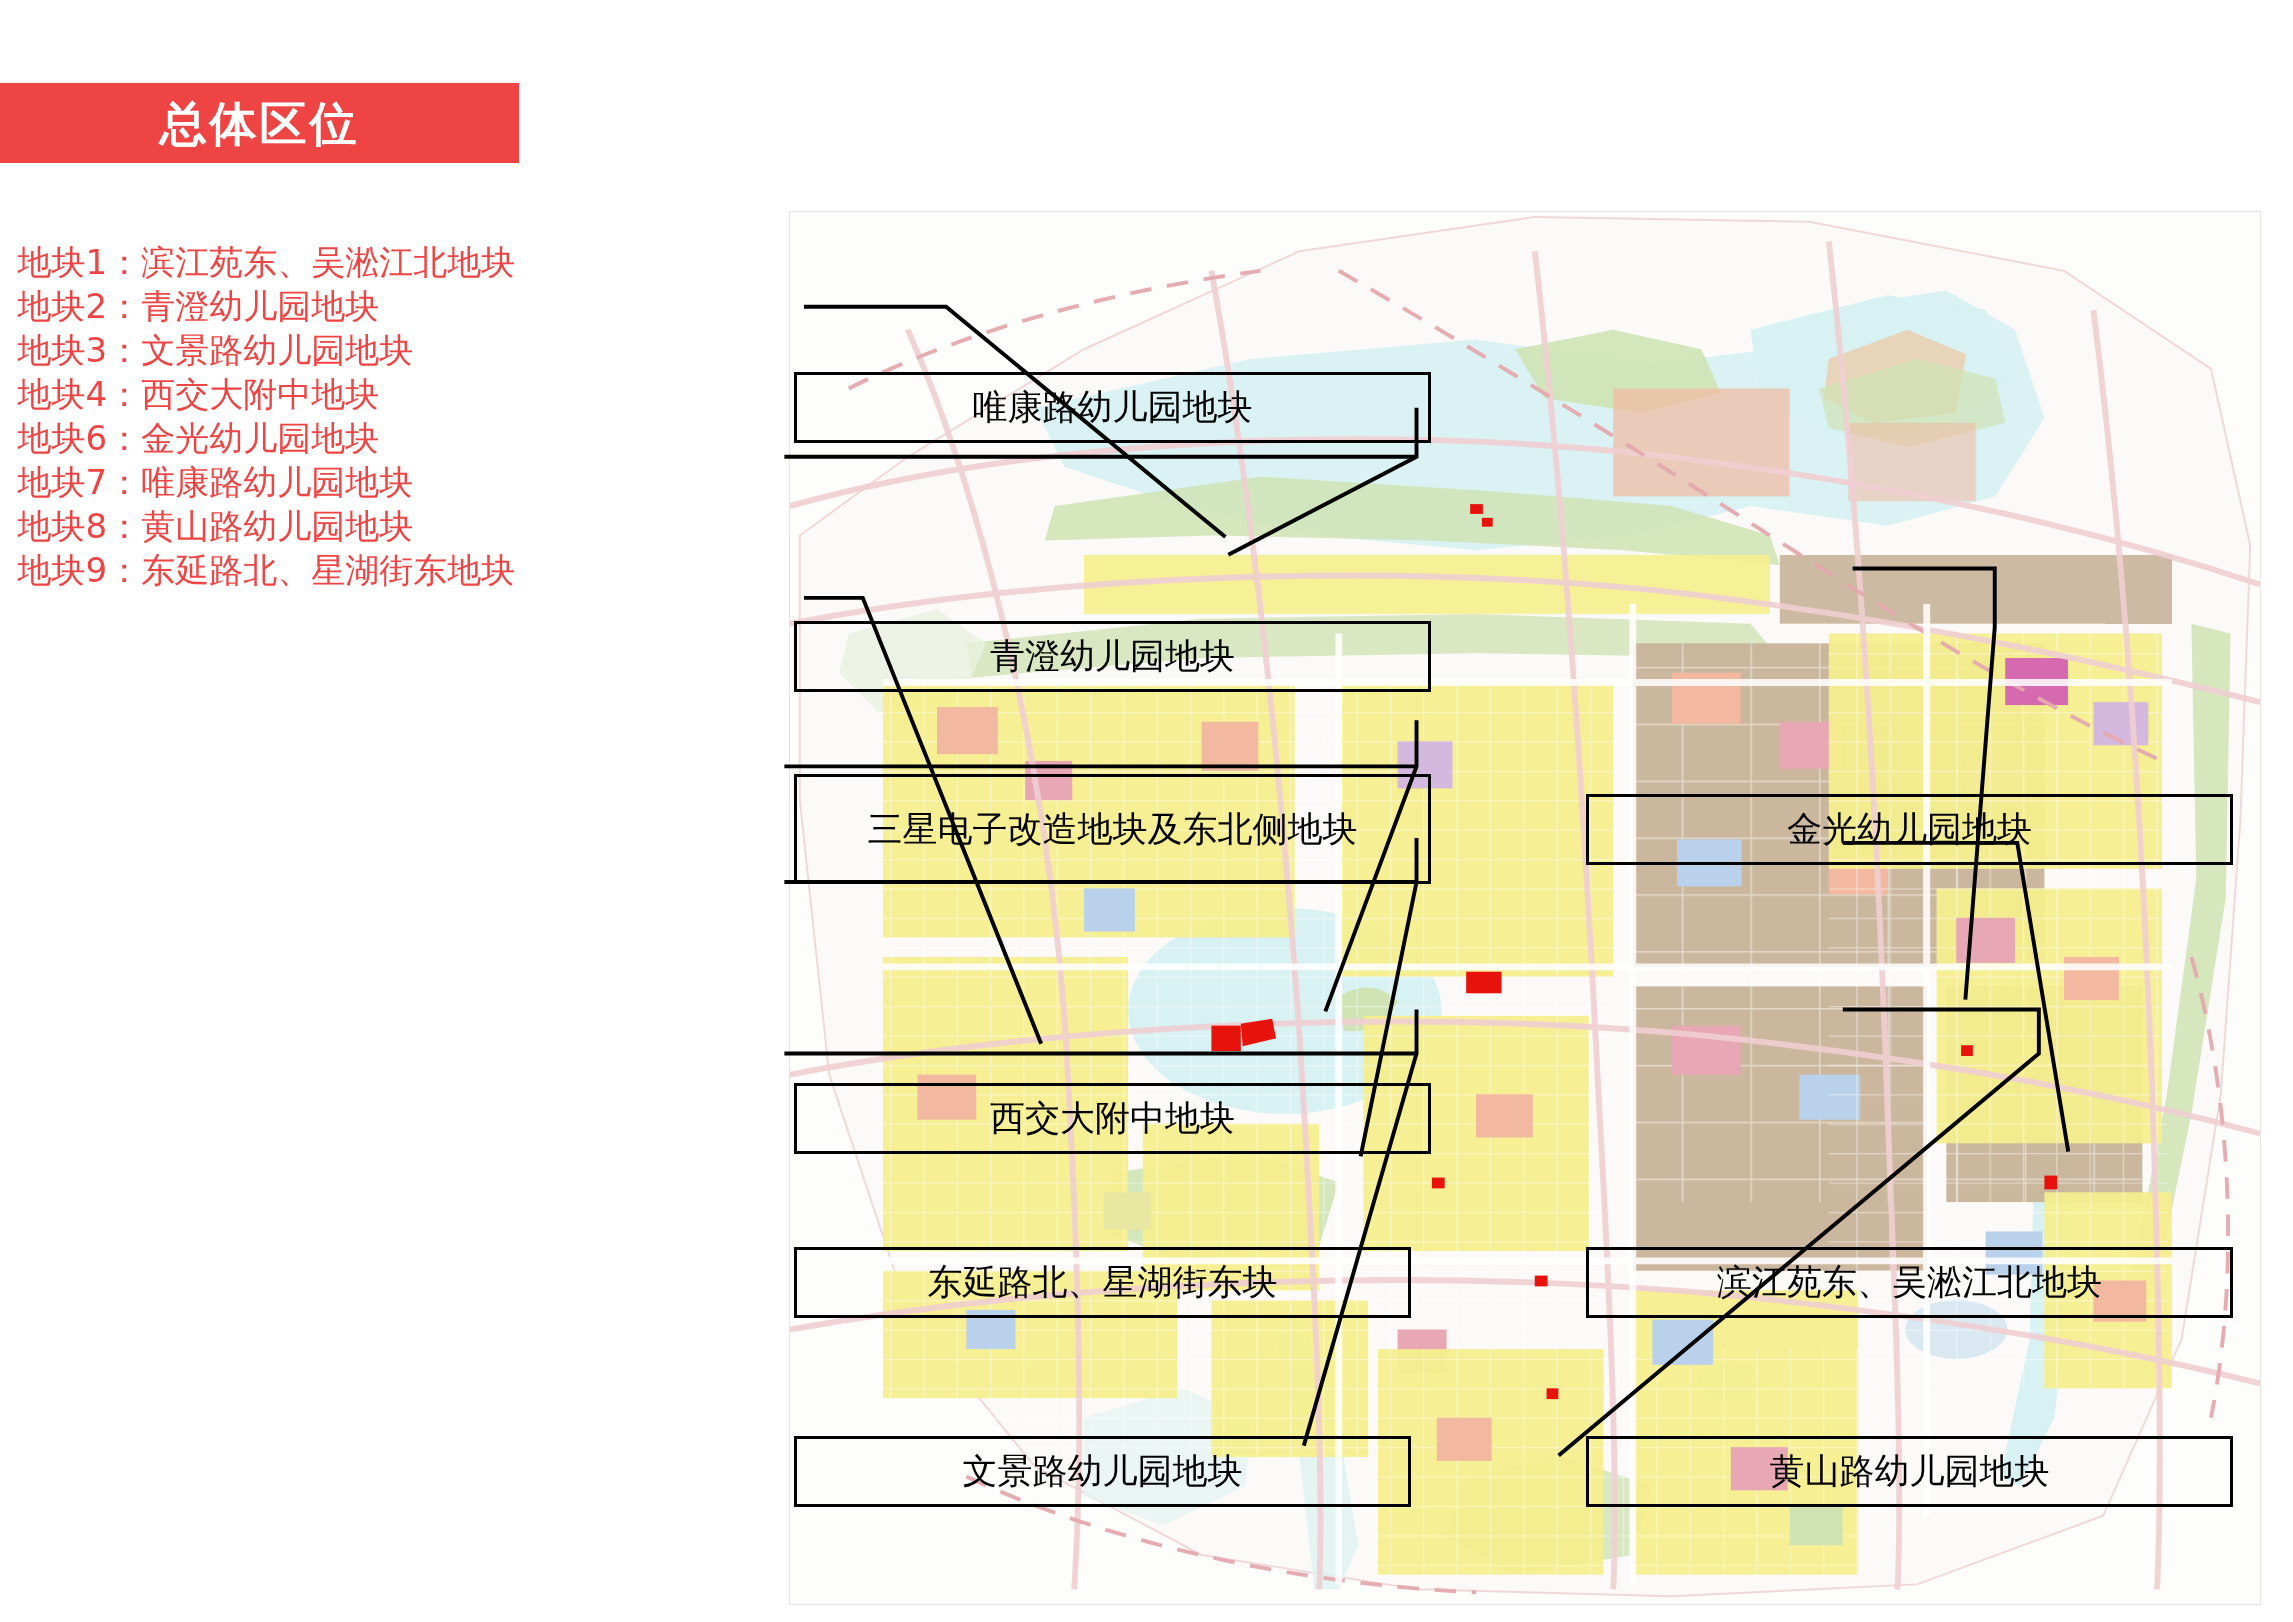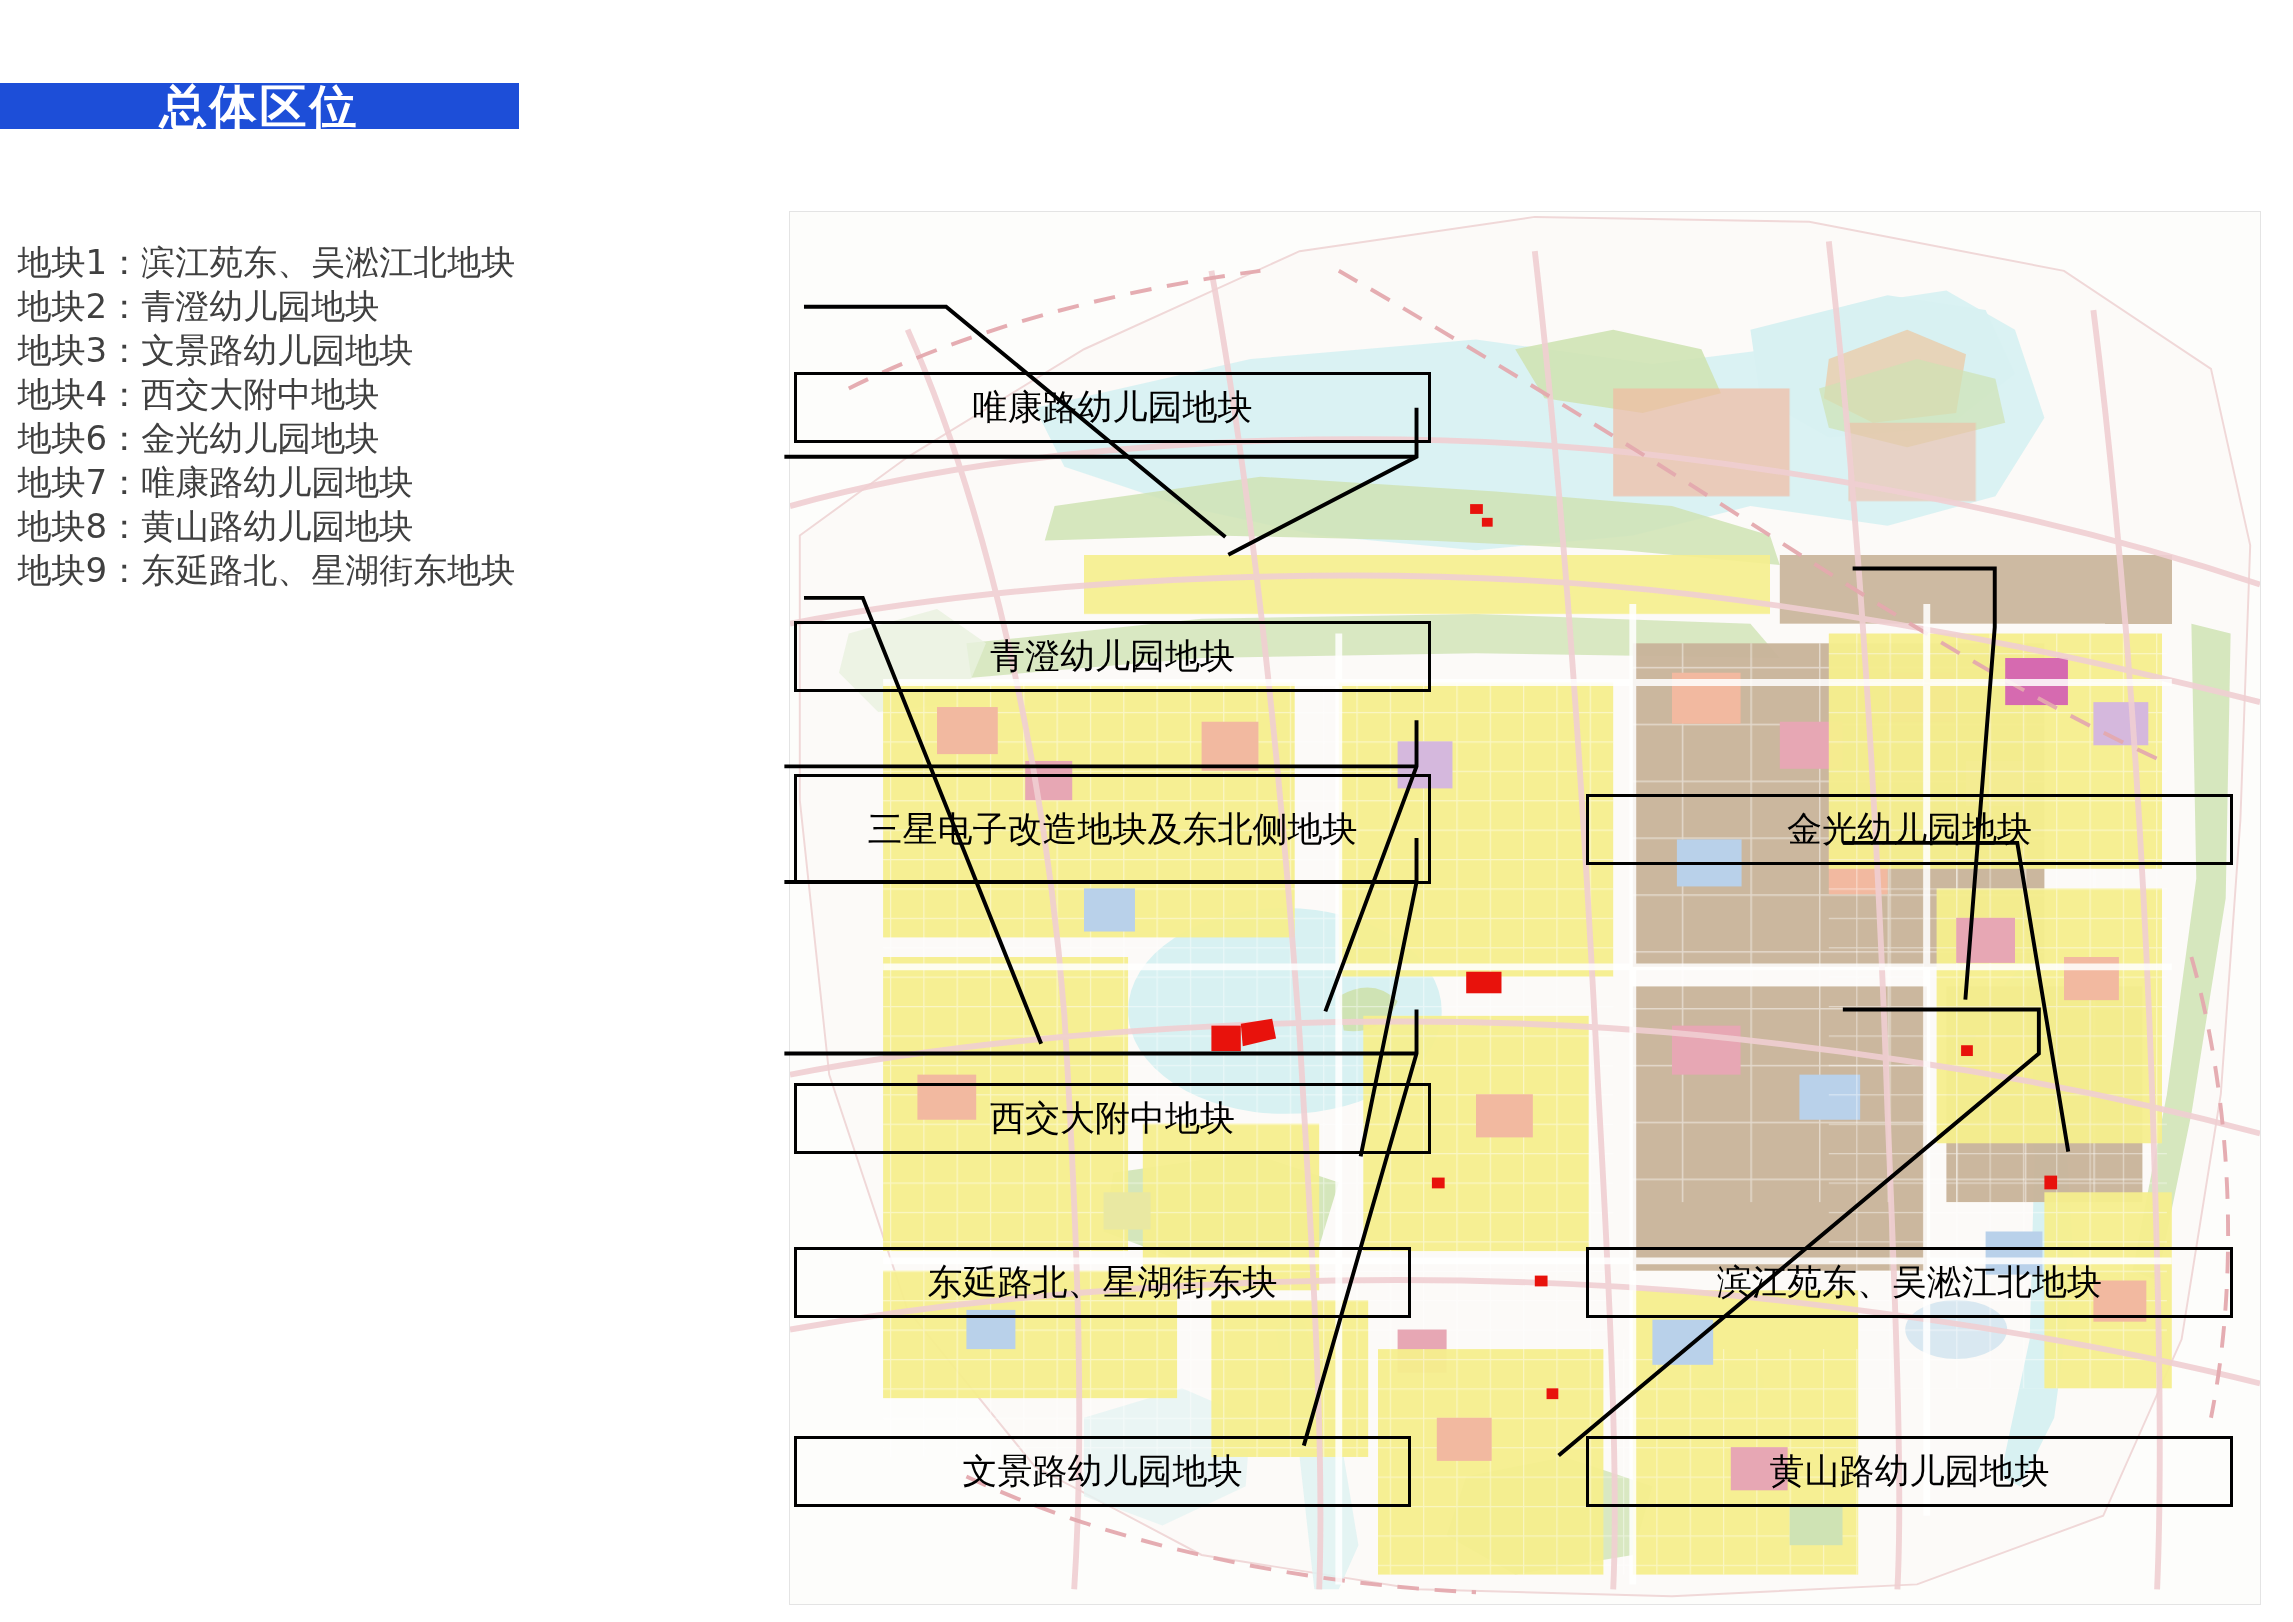--- a/index.html
+++ b/index.html
@@ -14,22 +14,22 @@
     font-family: "DejaVu Sans", "Liberation Sans", sans-serif;
     overflow: hidden;
   }
 
   
   #title-banner {
     position: absolute;
     left: 0px;
     top: 83px;
     width: 519px;
-    height: 46px;
-    background: #1d4ed8;
+    height: 80px;
+    background: #ef4444;
     display: flex;
     align-items: center;
     justify-content: center;
     box-sizing: border-box;
   }
   #title-banner .title-text {
     color: #ffffff;
     font-size: 47px;
     font-weight: bold;
     letter-spacing: 2.9px;
@@ -40,21 +40,21 @@
   
   #legend-list {
     position: absolute;
     left: 17.6px;
     top: 240px;
     width: 784px;
   }
   .legend-row {
     font-size: 34px;
     line-height: 44px;
-    color: #404040;
+    color: #ef4444;
     white-space: nowrap;
     font-family: "DejaVu Sans", "Liberation Sans", sans-serif;
   }
   .legend-key { }
   .legend-val { }
 
   
   #map-panel {
     position: absolute;
     left: 789px;

